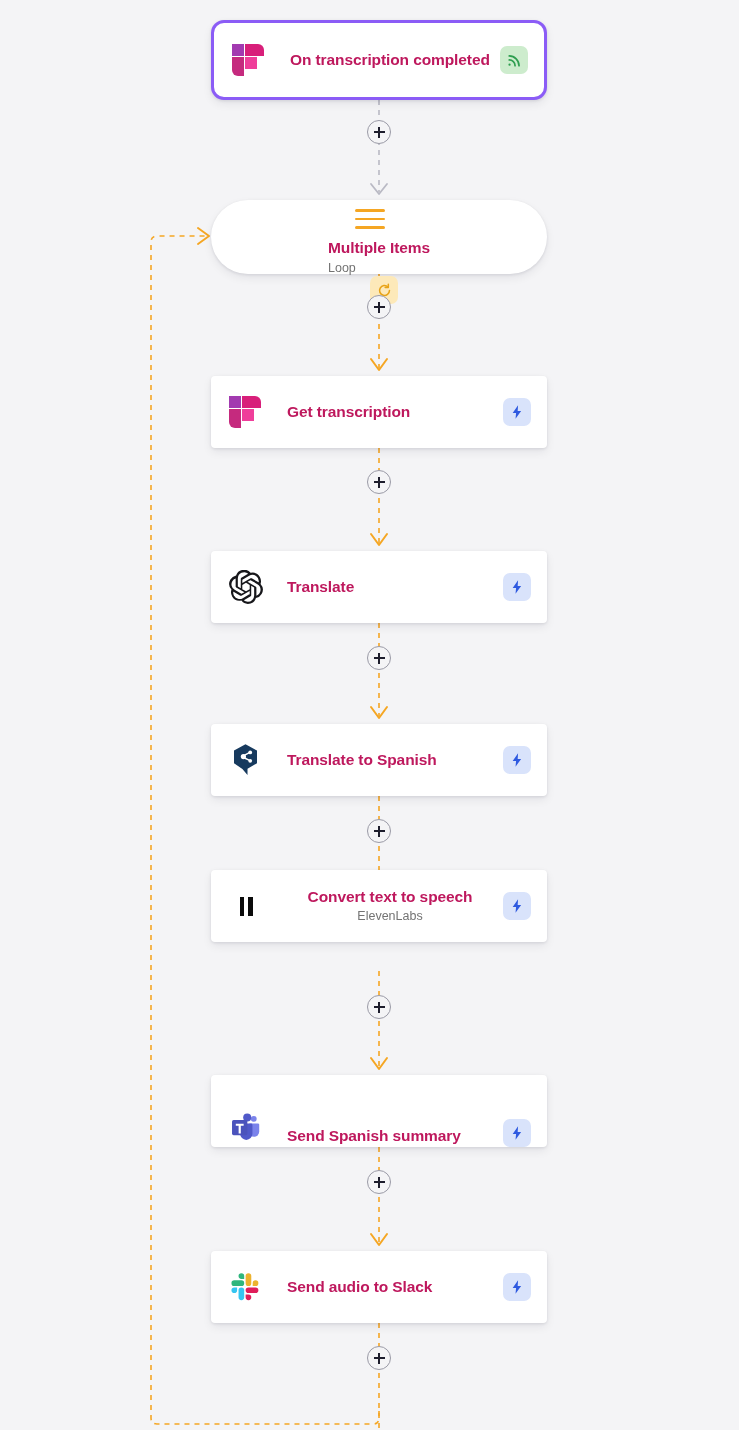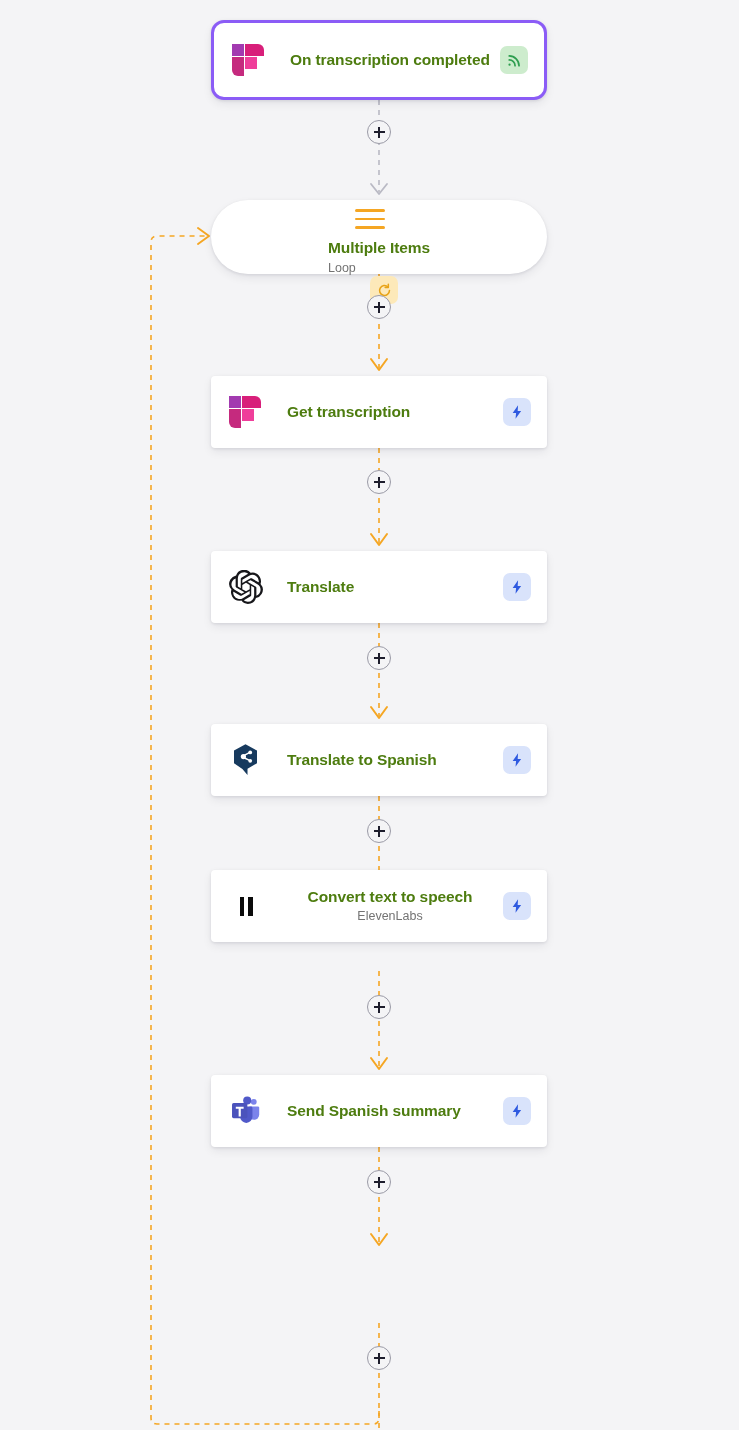--- a/index.html
+++ b/index.html
@@ -90,21 +90,21 @@
   .node-text {
     flex: 1 1 auto;
     min-width: 0;
     display: flex;
     flex-direction: column;
     justify-content: center;
   }
   .node-title {
     font-size: 15.5px;
     font-weight: 700;
-    color: #4d7c0f;
+    color: #be185d;
     line-height: 1.33;
     letter-spacing: -0.1px;
   }
   .node-subtitle {
     font-size: 12.5px;
     font-weight: 400;
     color: #737373;
     line-height: 1.35;
     margin-top: 1px;
   }
@@ -308,21 +308,21 @@
       <div class="node-title">Convert text to speech</div>
       <div class="node-subtitle">ElevenLabs</div>
     </div>
     <div class="badge action-badge">
       <svg width="16" height="16" viewBox="0 0 24 24">
         <path d="M13.6 2 L5.5 13.4 h5.1 L9.8 22 l8.4 -11.6 h-5.2z" fill="#2f5ae0"></path>
       </svg>
     </div>
   </div>
 
-  <div class="node standard" style="top:1075px;">
+  <div class="node standard" style="top:1075px;align-items:flex-end;">
     <div class="node-icon">
       <svg width="34" height="34" viewBox="0 0 36 36">
         <circle cx="26.2" cy="8.3" r="3.1" fill="#7b83eb"></circle>
         <circle cx="19.3" cy="6.9" r="4.3" fill="#5059c9"></circle>
         <path d="M22.4 13.2h8.2a1.4 1.4 0 0 1 1.4 1.4v7.2a5.5 5.5 0 0 1-5.5 5.5
                  a5.5 5.5 0 0 1-5.5-5.5v-7.2a1.4 1.4 0 0 1 1.4-1.4z" fill="#7b83eb"></path>
         <path d="M13.2 13.2h10.1a1.5 1.5 0 0 1 1.5 1.5v9.4a6.5 6.5 0 0 1-6.5 6.5
                  a6.5 6.5 0 0 1-6.5-6.5v-9.4a1.5 1.5 0 0 1 1.4-1.5z" fill="#5059c9"></path>
         <rect x="3.2" y="9.4" width="16.2" height="16.2" rx="1.7" fill="#4b53bc"></rect>
         <path d="M7.2 13.6h8.3v2.1h-3v8.1h-2.3v-8.1h-3z" fill="#ffffff"></path>
@@ -331,14 +331,36 @@
     <div class="node-text">
       <div class="node-title">Send Spanish summary</div>
     </div>
     <div class="badge action-badge">
       <svg width="16" height="16" viewBox="0 0 24 24">
         <path d="M13.6 2 L5.5 13.4 h5.1 L9.8 22 l8.4 -11.6 h-5.2z" fill="#2f5ae0"></path>
       </svg>
     </div>
   </div>
 
+  <div class="node standard" style="top:1251px;">
+    <div class="node-icon">
+      <svg width="34" height="34" viewBox="0 0 36 36">
+
+        <path d="M8.6 21.4a3 3 0 1 1-3-3h3v3zM10.1 21.4a3 3 0 0 1 6 0v7.5a3 3 0 0 1-6 0v-7.5z" fill="#36c5f0"></path>
+
+        <path d="M13.1 9.4a3 3 0 1 1 3-3v3h-3zM13.1 10.9a3 3 0 0 1 0 6H5.6a3 3 0 0 1 0-6h7.5z" fill="#2eb67d"></path>
+
+        <path d="M25.1 13.9a3 3 0 1 1 3 3h-3v-3zM23.6 13.9a3 3 0 0 1-6 0V6.4a3 3 0 0 1 6 0v7.5z" fill="#ecb22e"></path>
+
+        <path d="M20.6 25.9a3 3 0 1 1-3 3v-3h3zM20.6 24.4a3 3 0 0 1 0-6h7.5a3 3 0 0 1 0 6h-7.5z" fill="#e01e5a"></path>
+      </svg>
+    </div>
+    <div class="node-text">
+      <div class="node-title">Send audio to Slack</div>
+    </div>
+    <div class="badge action-badge">
+      <svg width="16" height="16" viewBox="0 0 24 24">
+        <path d="M13.6 2 L5.5 13.4 h5.1 L9.8 22 l8.4 -11.6 h-5.2z" fill="#2f5ae0"></path>
+      </svg>
+    </div>
+  </div>
 
 </div>
 
 </body></html>

